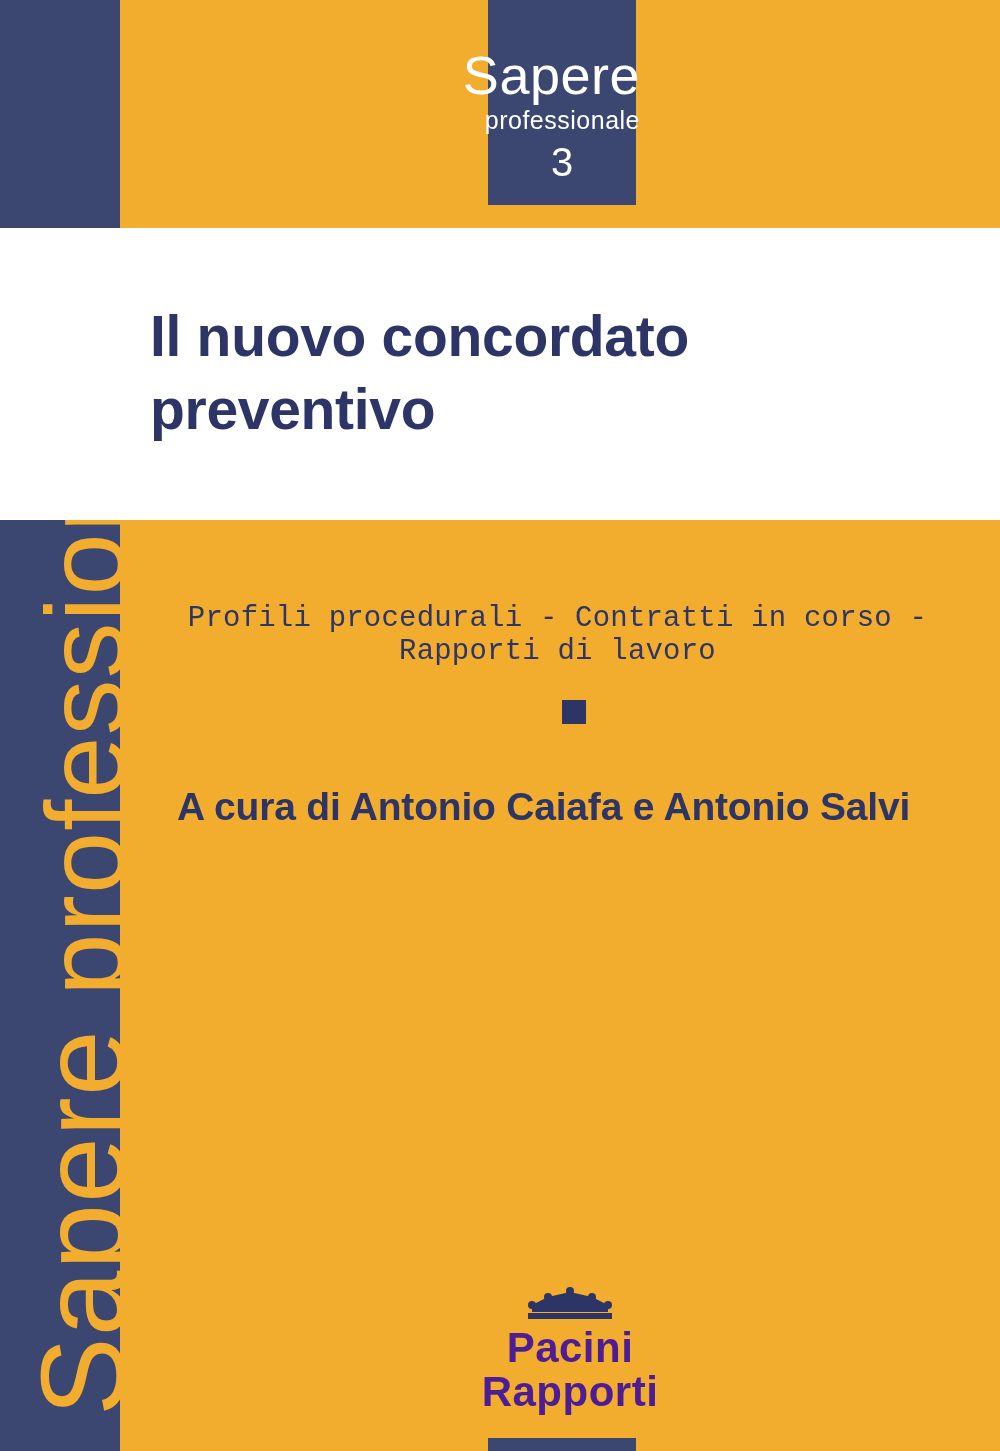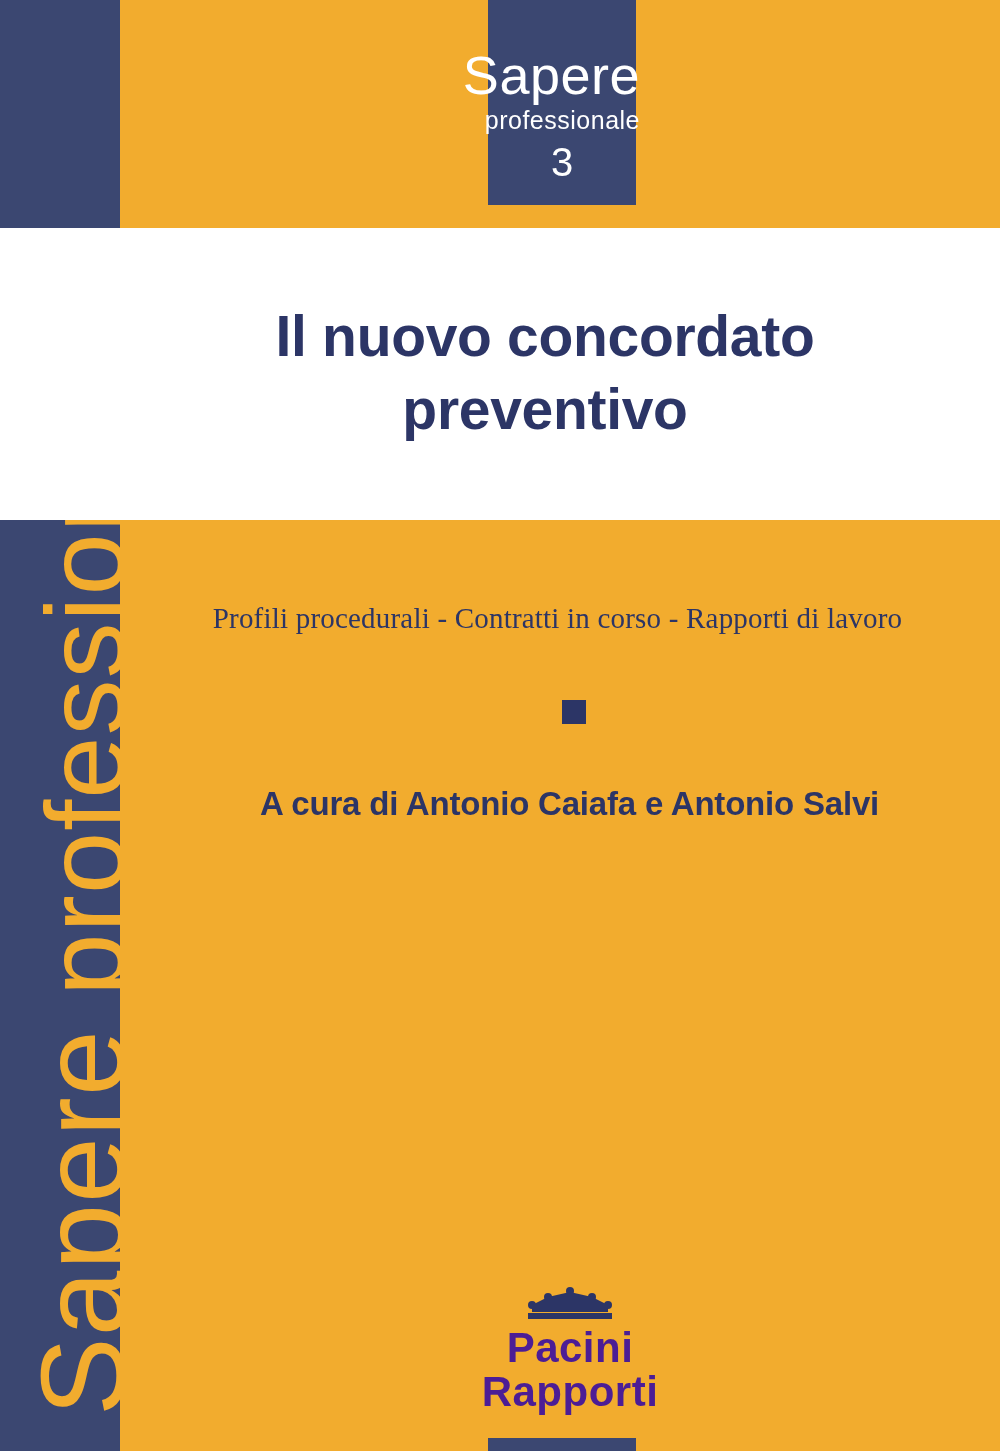--- a/index.html
+++ b/index.html
@@ -106,61 +106,60 @@
     top: 228px;
     width: 880px;
     height: 292px;
     background: #ffffff;
   }
   .title {
     position: absolute;
     left: 150px;
     top: 300px;
     width: 790px;
-    text-align: center;
     color: #2c3566;
     font-size: 57px;
     font-weight: bold;
     line-height: 1.28;
     letter-spacing: -0.3px;
   }
 
   
   .subtitle {
     position: absolute;
     left: 130px;
     top: 602px;
     width: 855px;
     text-align: center;
     color: #2c3566;
-    font-family: Liberation Serif, serif;
+    font-family: Liberation Mono, monospace;
     font-size: 29px;
     font-weight: 400;
     letter-spacing: 0.2px;
   }
 
   
   .sep-square {
     position: absolute;
     left: 562px;
     top: 700px;
     width: 24px;
     height: 24px;
     background: #2c3566;
   }
 
   
   .editors {
     position: absolute;
-    left: 142px;
+    left: 116px;
     top: 785px;
     width: 855px;
     text-align: center;
     color: #2c3566;
-    font-size: 33px;
+    font-size: 39px;
     font-weight: bold;
     letter-spacing: -0.2px;
   }
 
   
   .publisher {
     position: absolute;
     left: 400px;
     top: 1286px;
     width: 340px;

